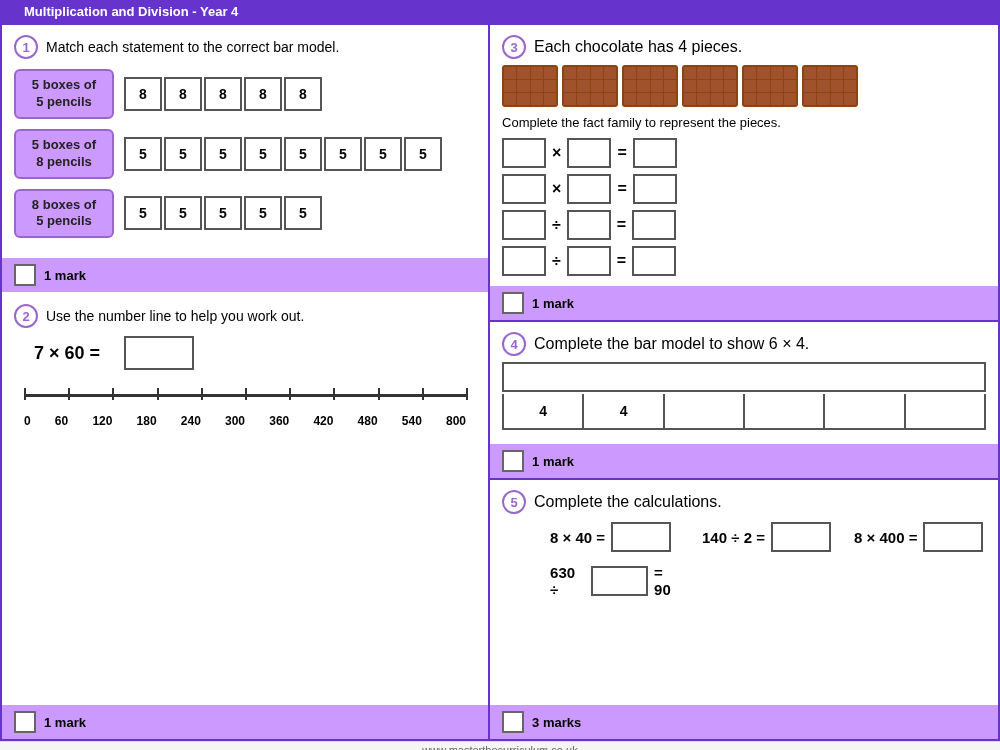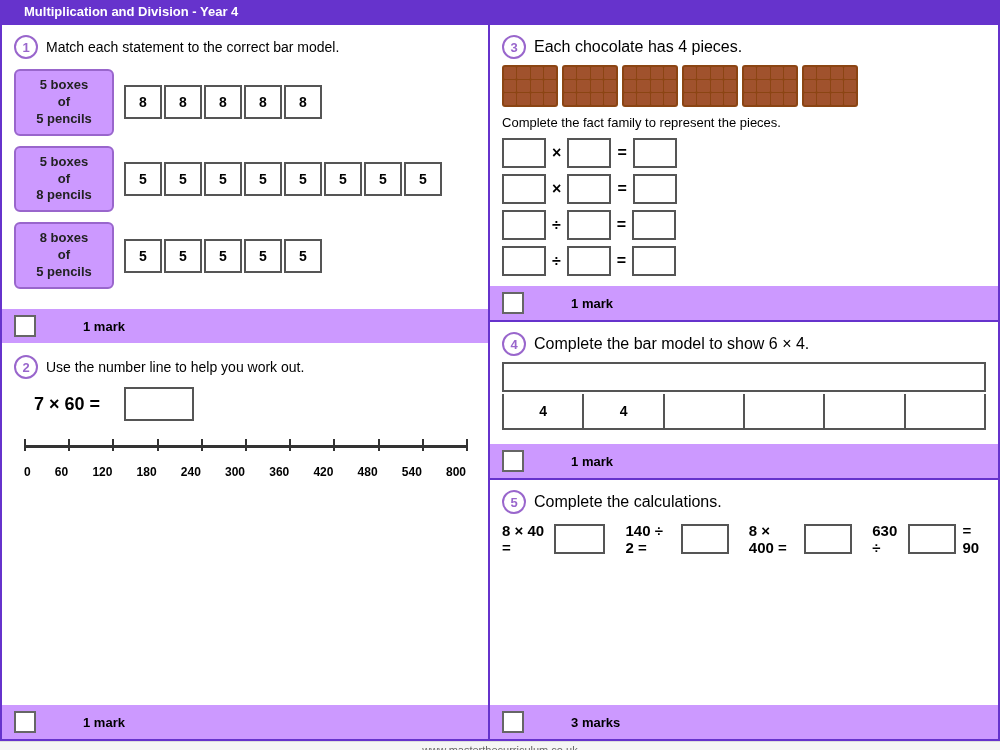--- a/index.html
+++ b/index.html
@@ -68,21 +68,21 @@
       display: flex;
       align-items: center;
       margin-bottom: 10px;
       gap: 10px;
     }
     .label-box {
       background: #cc99ff;
       border: 2px solid #9966cc;
       border-radius: 6px;
       width: 100px;
-      padding: 6px 20px;
+      padding: 6px 12px;
       text-align: center;
       font-weight: bold;
       font-size: 13px;
       color: #222;
       line-height: 1.3;
     }
     .bar-model {
       display: flex;
       gap: 2px;
     }
@@ -108,21 +108,20 @@
     }
     .mark-box {
       width: 22px;
       height: 22px;
       border: 2px solid #666;
       background: white;
     }
     .mark-bar span {
       font-size: 13px;
       font-weight: bold;
-      margin-left: 39px;
     }
 
     
     .section2 {
       padding: 12px 12px 8px;
       flex: 1;
     }
     .section2-header {
       display: flex;
       align-items: center;
@@ -271,22 +270,23 @@
       flex: 1;
     }
     .section5-header {
       display: flex;
       align-items: center;
       gap: 8px;
       margin-bottom: 8px;
     }
     .calc-grid {
       display: grid;
-      grid-template-columns: 1fr 1fr 1fr 1fr;
-      gap: 2px 20px;
+      grid-template-columns: 1fr 1fr 1fr;
+      gap: 12px 20px;
+      margin-left: 48px;
     }
     .calc-row {
       display: flex;
       align-items: center;
       gap: 6px;
       font-size: 15px;
       font-weight: bold;
     }
     .calc-box {
       border: 2px solid #555;

